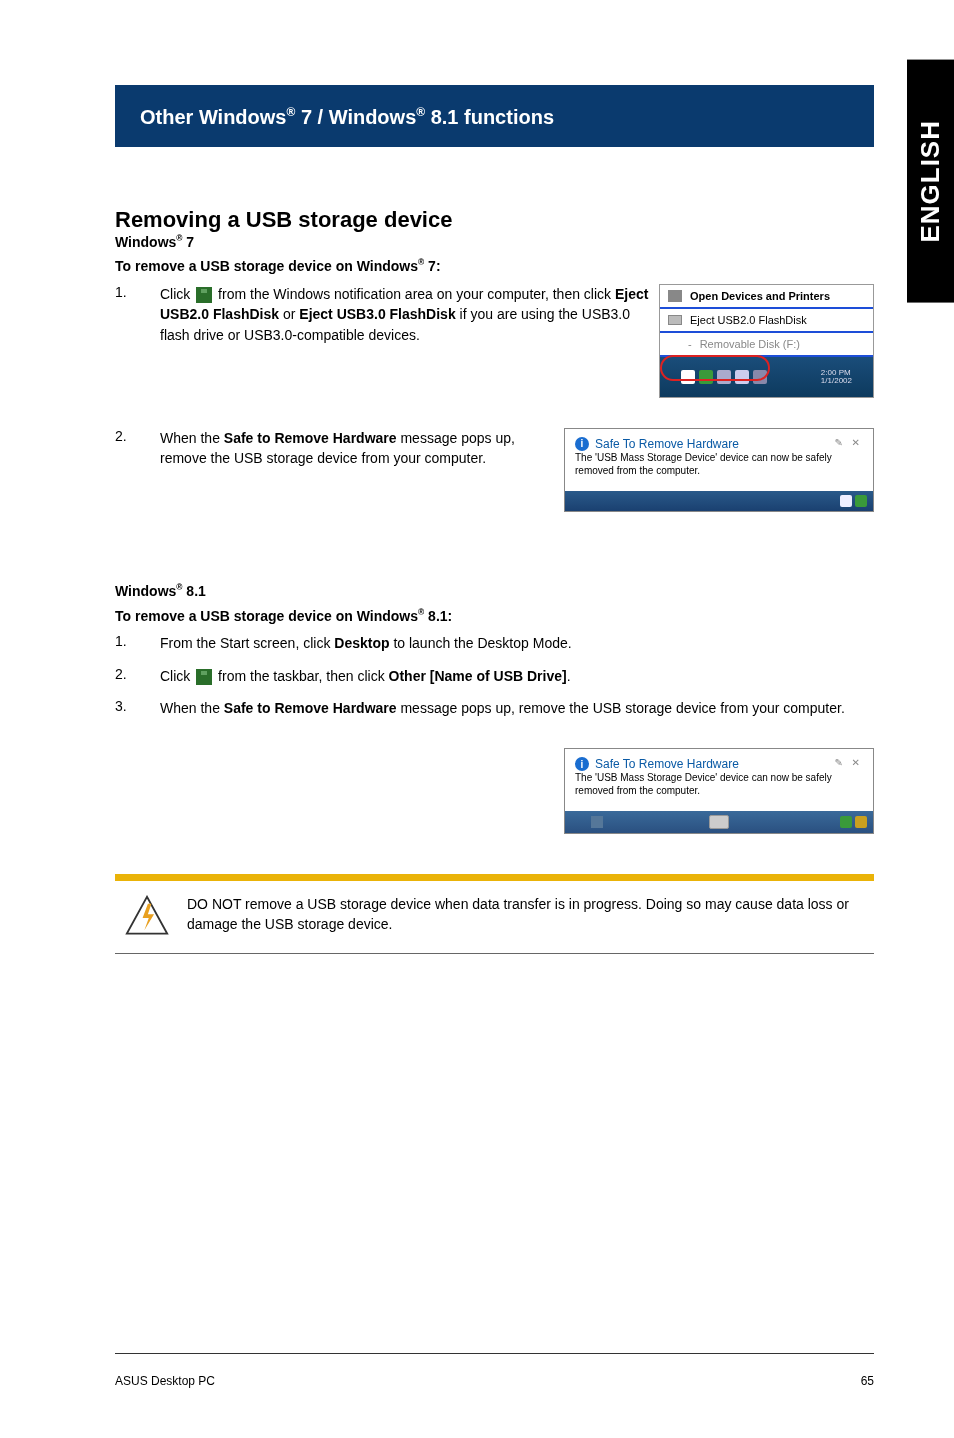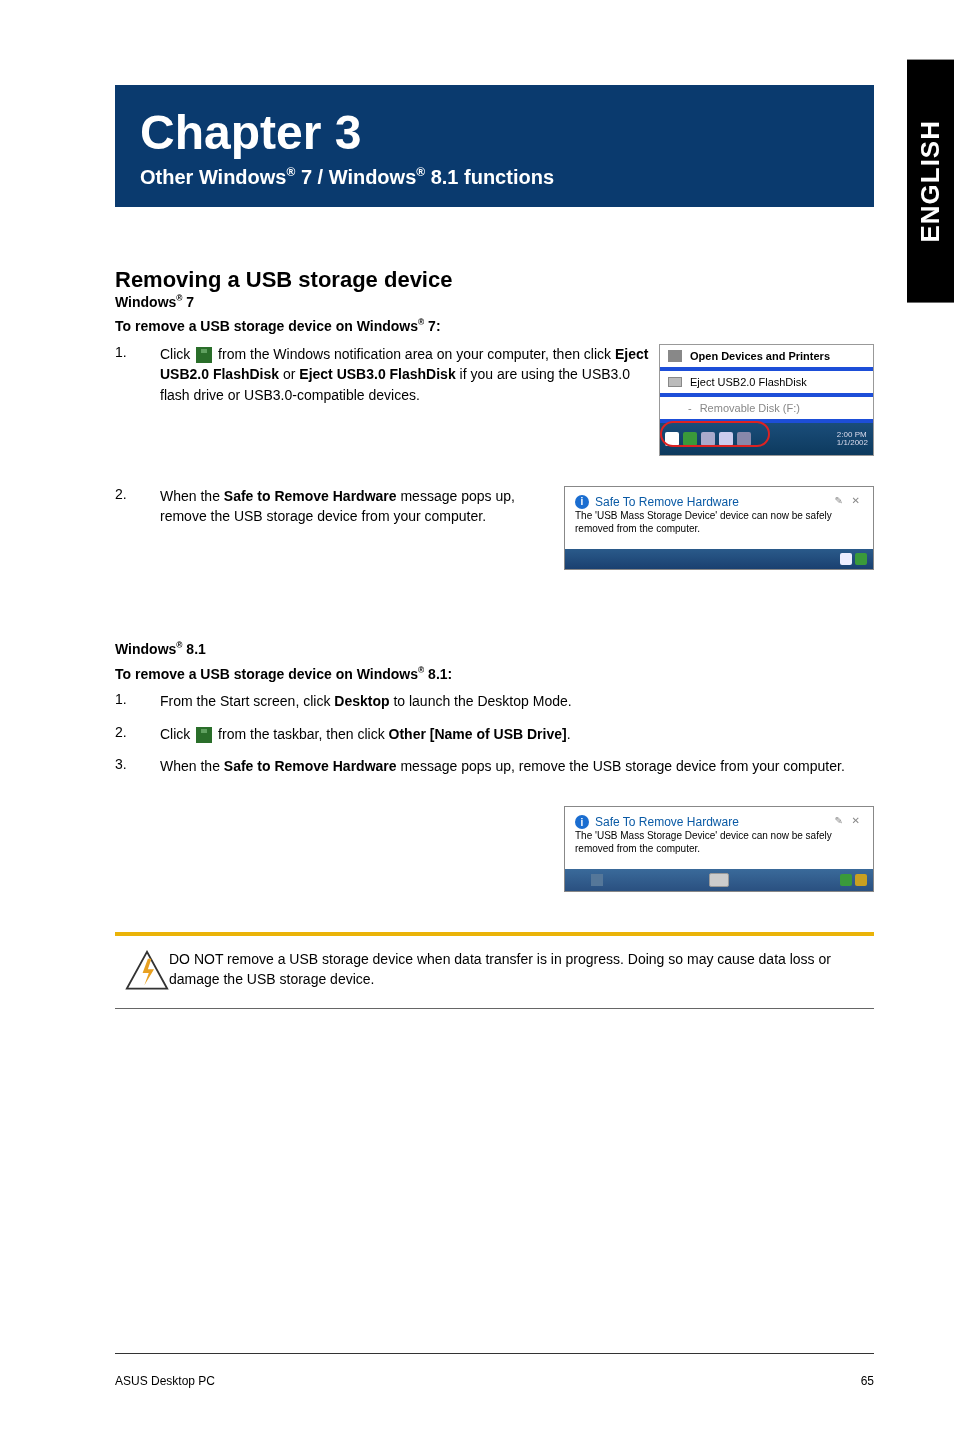--- a/index.html
+++ b/index.html
@@ -114,37 +114,37 @@
       flex-shrink: 0;
     }
     .popup-menu {
       border: 1px solid #999;
       background: #fff;
       font-size: 11px;
       width: 215px;
     }
     .popup-menu .menu-item {
       padding: 5px 8px;
-      border-bottom: 4px solid #1d4ed8;
+      border-bottom: 2px solid #1d4ed8;
       display: flex;
       align-items: center;
       gap: 8px;
     }
     .popup-menu .menu-item.bold {
       font-weight: bold;
     }
     .popup-menu .menu-item.disabled {
       color: #888;
       padding-left: 28px;
     }
     .popup-menu .taskbar {
       background: linear-gradient(to bottom, #1a4d7a, #0d3a5e);
-      padding: 3px 5px;
+      padding: 3px 21px;
       position: relative;
-      height: 32px;
+      height: 40px;
       display: flex;
       align-items: center;
       gap: 4px;
       justify-content: flex-start;
     }
     .popup-menu .taskbar .red-oval {
       position: absolute;
       left: 0;
       top: -2px;
       width: 110px;
@@ -259,22 +259,23 @@
     }
     .disk-icon {
       width: 14px;
       height: 10px;
       background: #bbb;
       border: 1px solid #888;
       flex-shrink: 0;
     }
     .warning-box {
       display: flex;
+      gap: 18px;
       align-items: flex-start;
-      border-top: 4px solid #eab308;
+      border-top: 7px solid #eab308;
       border-bottom: 1px solid #666;
       padding: 14px 0;
       margin-top: 0;
     }
     .warning-icon {
       width: 44px;
       height: 44px;
       flex-shrink: 0;
       margin-left: 10px;
     }
@@ -304,21 +305,20 @@
     .gray { background: #888; }
   </style>
 </head>
 <body>
 
 <div class="language-tab">ENGLISH</div>
 
 <div class="page">
 
   <div class="chapter-header">
-    <div class="chapter-title">Chapter 3</div>
     <div class="chapter-subtitle">
       <span>Other Windows</span><sup>®</sup><span> 7 / Windows</span><sup>®</sup><span> 8.1 functions</span>
     </div>
   </div>
 
   <div class="section-title">Removing a USB storage device</div>
 
   <div class="subsection-title">
     <span>Windows</span><sup>®</sup><span> 7</span>
   </div>

